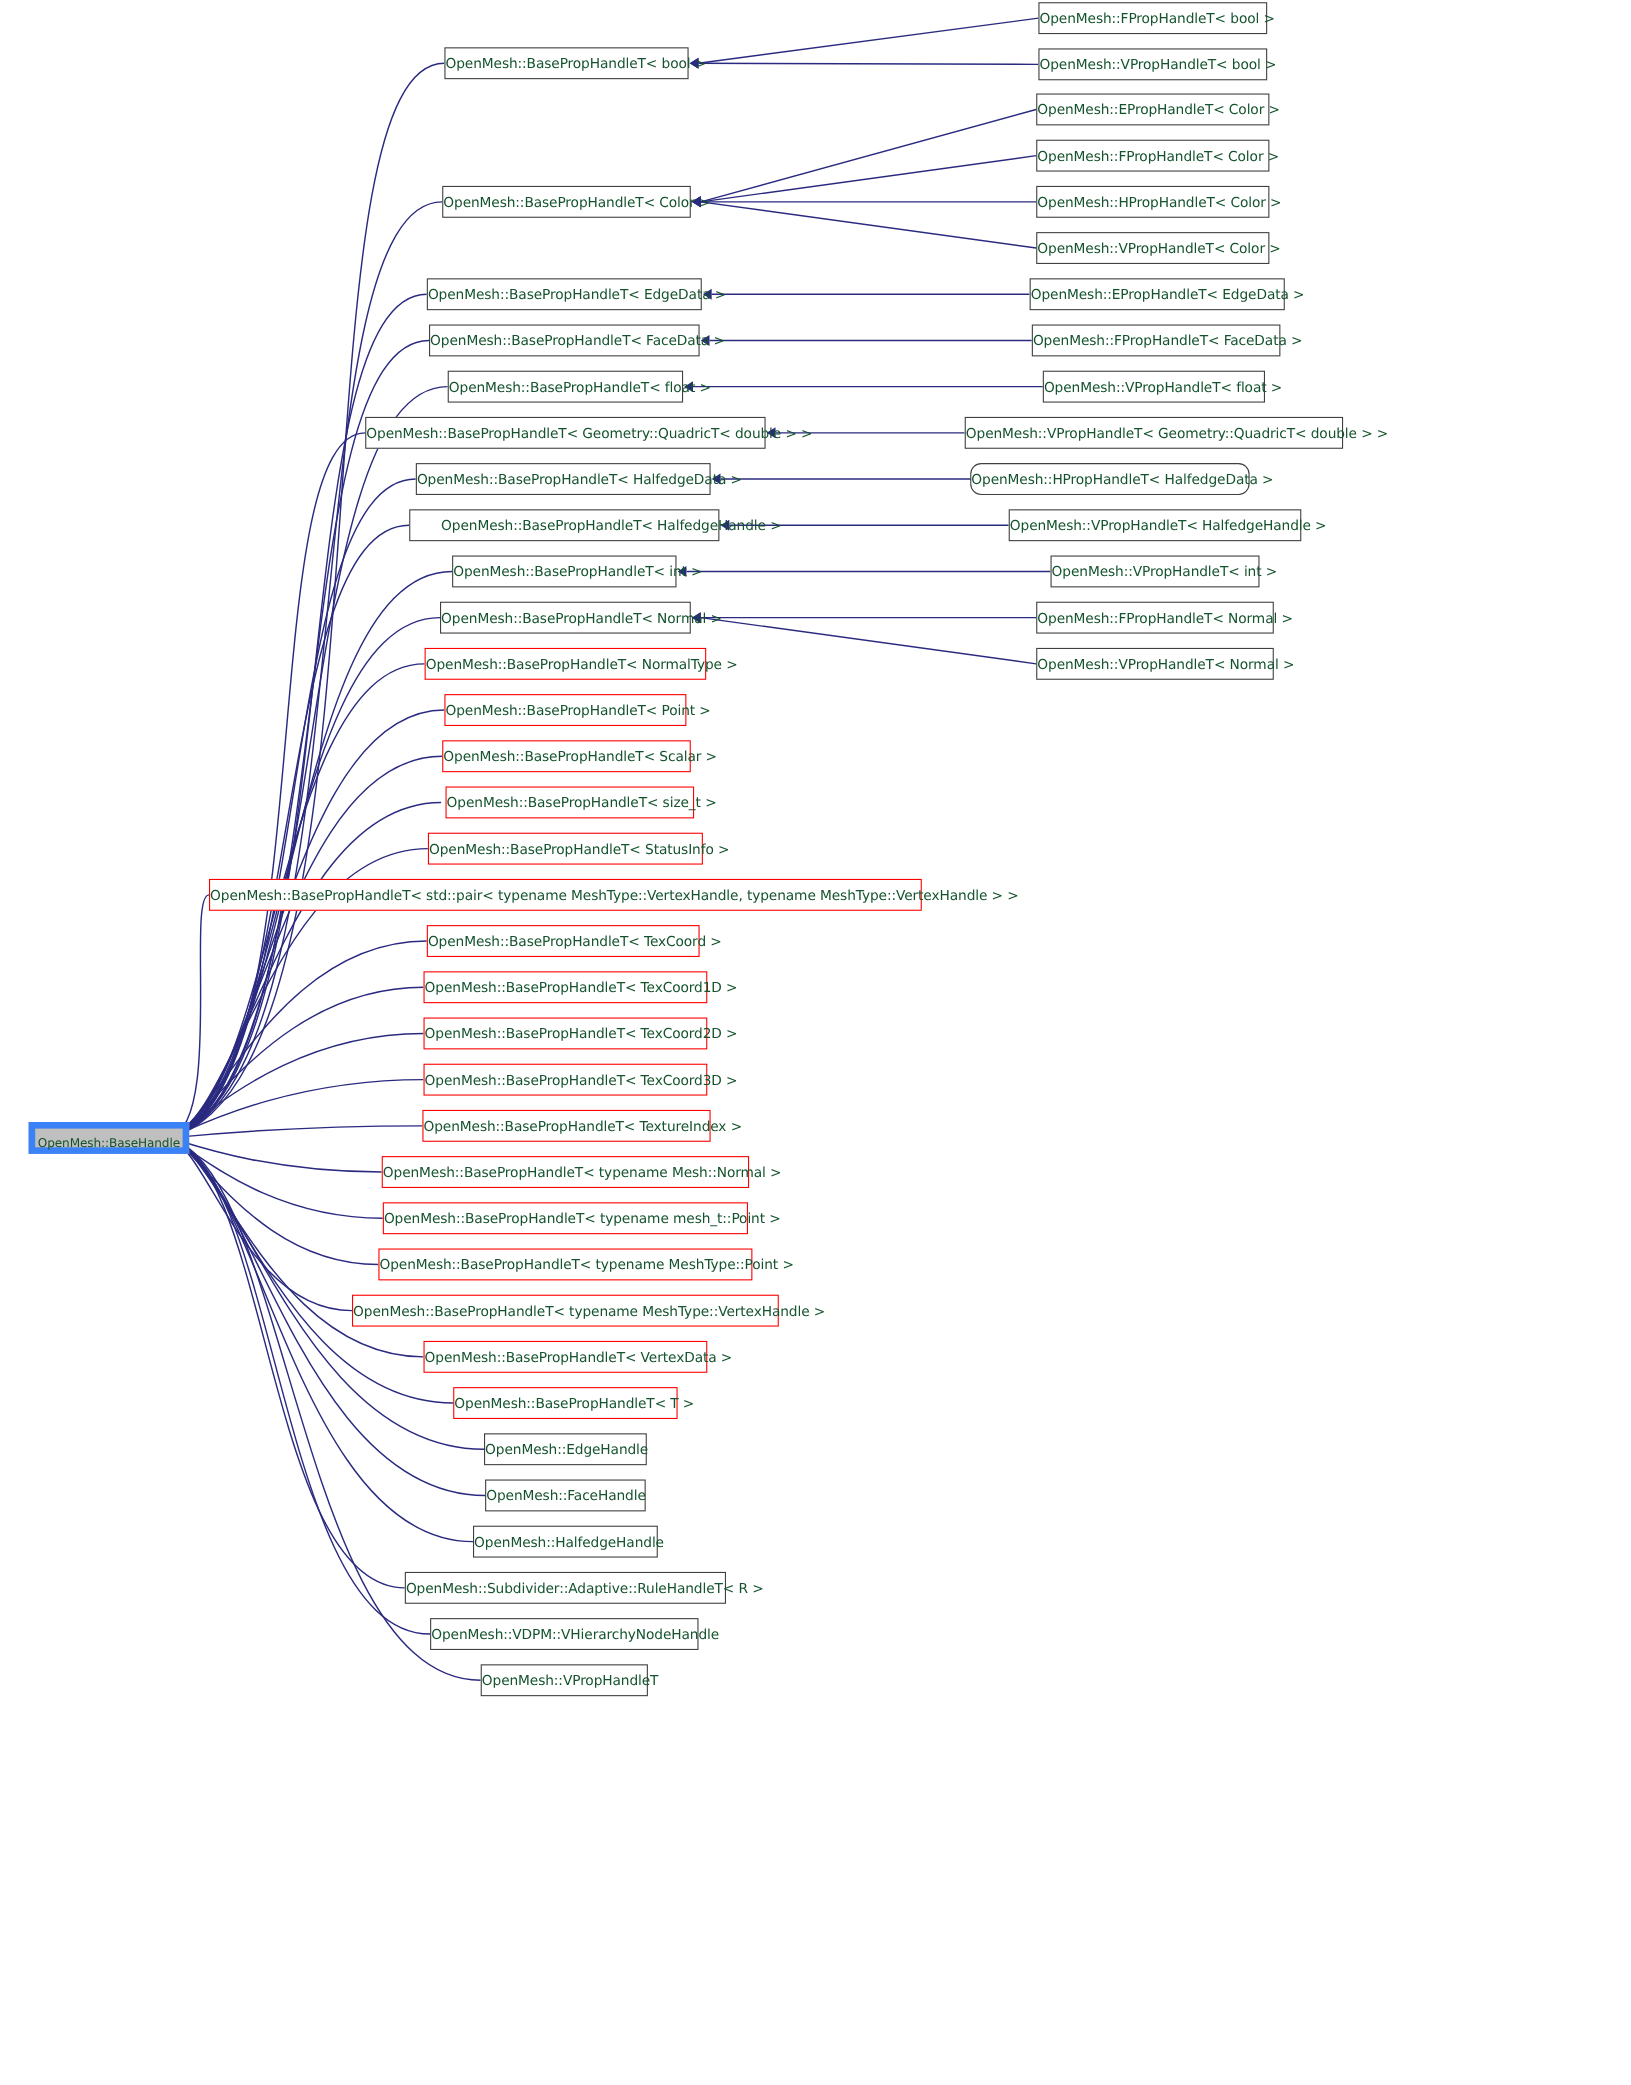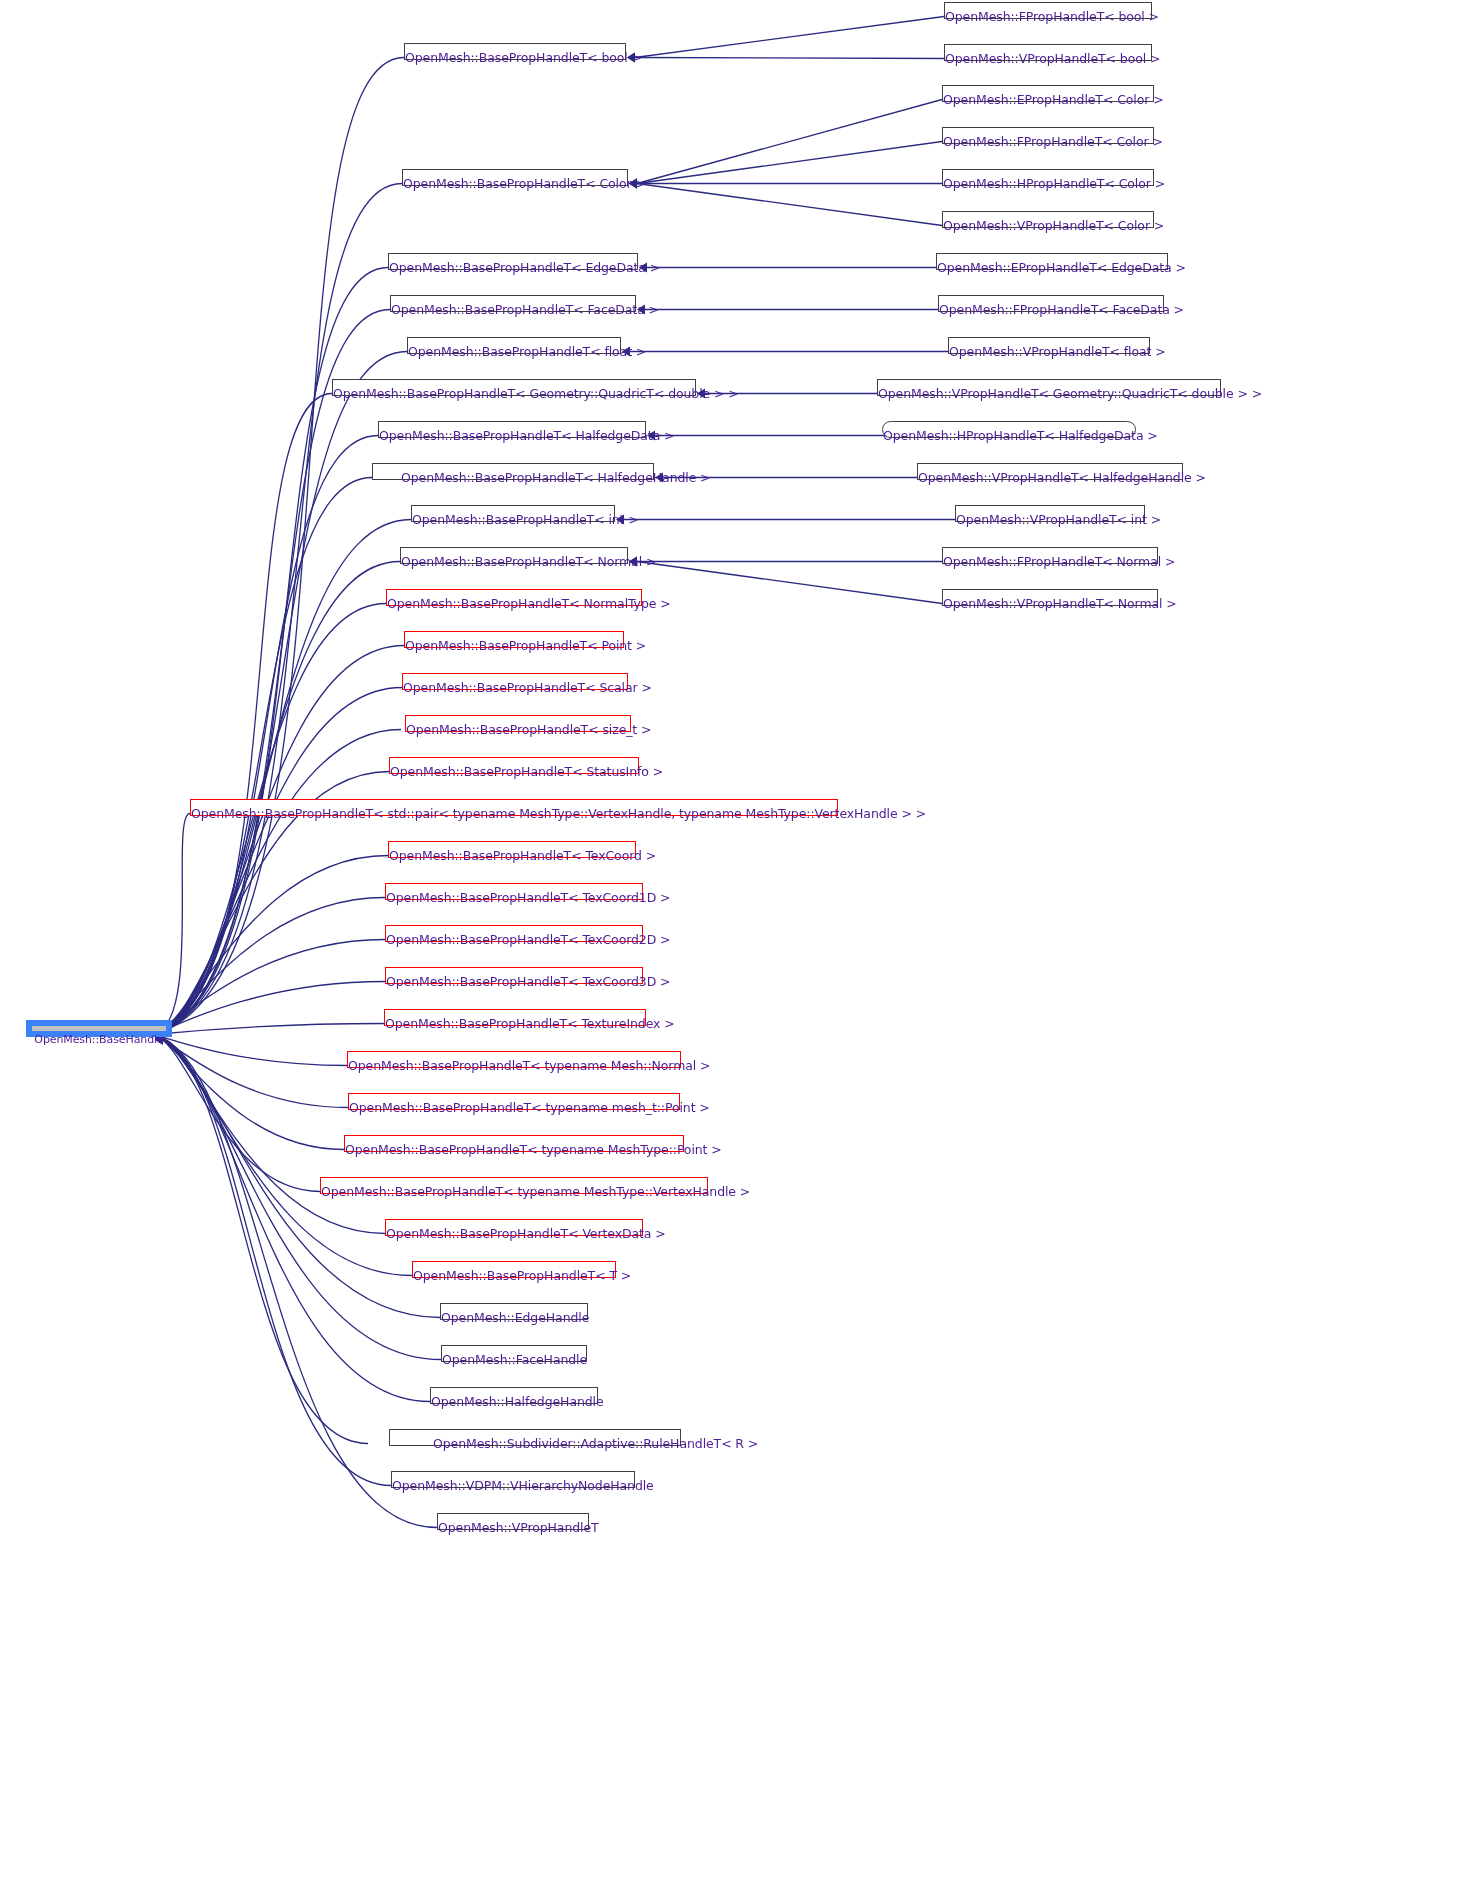--- a/index.html
+++ b/index.html
@@ -8,25 +8,25 @@
     width:1483px;
     height:1895px;
     background:#ffffff;
     font-family:"DejaVu Sans","Liberation Sans",sans-serif;
     overflow:hidden;
   }
   #edges{position:absolute;left:0;top:0;width:1483px;height:1895px;}
   .node{
     position:absolute;
     box-sizing:border-box;
-    height:17px;
+    height:29px;
     line-height:27px;
     text-align:center;
     font-size:12.5px;
-    color:#4c1d95;
+    color:#14532d;
     background:#ffffff;
     border:1px solid #404040;
     white-space:nowrap;
     letter-spacing:-0.1px;
   }
   .node.red{border:1px solid #ff0000;}
   .node.root{
     background:#bfbfbf;
     border:6px solid #3b82f6;
     font-size:11px;
@@ -208,17 +208,17 @@
       <div class="node red" style="left: 384px; top: 1009px; width: 262px;">OpenMesh::BasePropHandleT&lt; TextureIndex &gt;</div>
       <div class="node red" style="left: 347px; top: 1051px; width: 334px;">OpenMesh::BasePropHandleT&lt; typename Mesh::Normal &gt;</div>
       <div class="node red" style="left: 348px; top: 1093px; width: 332px;">OpenMesh::BasePropHandleT&lt; typename mesh_t::Point &gt;</div>
       <div class="node red" style="left: 344px; top: 1135px; width: 340px;">OpenMesh::BasePropHandleT&lt; typename MeshType::Point &gt;</div>
       <div class="node red" style="left: 320px; top: 1177px; width: 388px;">OpenMesh::BasePropHandleT&lt; typename MeshType::VertexHandle &gt;</div>
       <div class="node red" style="left: 385px; top: 1219px; width: 258px;">OpenMesh::BasePropHandleT&lt; VertexData &gt;</div>
       <div class="node red" style="left: 412px; top: 1261px; width: 204px;">OpenMesh::BasePropHandleT&lt; T &gt;</div>
       <div class="node" style="left: 440px; top: 1303px; width: 148px;">OpenMesh::EdgeHandle</div>
       <div class="node" style="left: 441px; top: 1345px; width: 146px;">OpenMesh::FaceHandle</div>
       <div class="node" style="left: 430px; top: 1387px; width: 168px;">OpenMesh::HalfedgeHandle</div>
-      <div class="node" style="left: 389px; top: 1429px; width: 292px; padding-left: 43px;">OpenMesh::Subdivider::Adaptive::RuleHandleT&lt; R &gt;</div>
+      <div class="node" style="left: 368px; top: 1429px; width: 292px;">OpenMesh::Subdivider::Adaptive::RuleHandleT&lt; R &gt;</div>
       <div class="node" style="left: 391px; top: 1471px; width: 244px;">OpenMesh::VDPM::VHierarchyNodeHandle</div>
       <div class="node" style="left: 437px; top: 1513px; width: 152px;">OpenMesh::VPropHandleT</div>
     </div>
 </div>
 
 </body></html>

